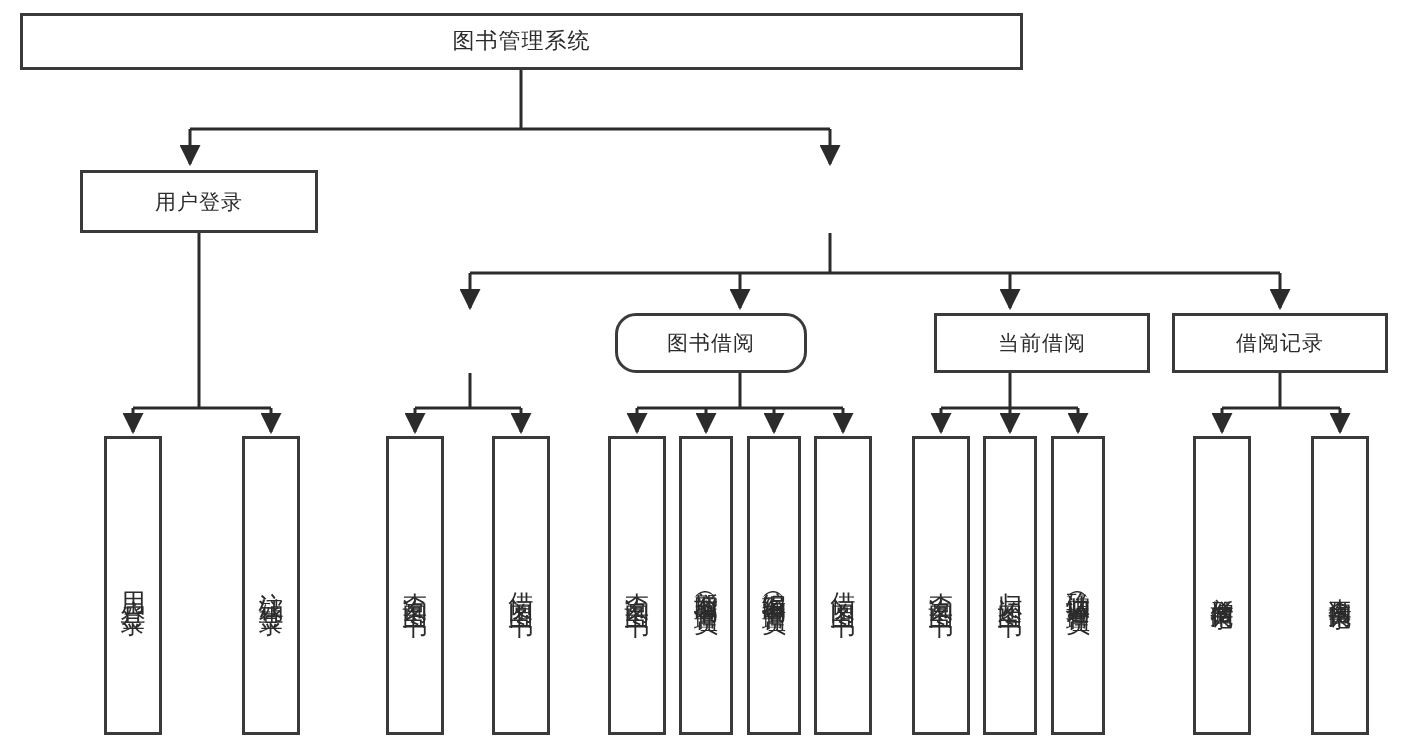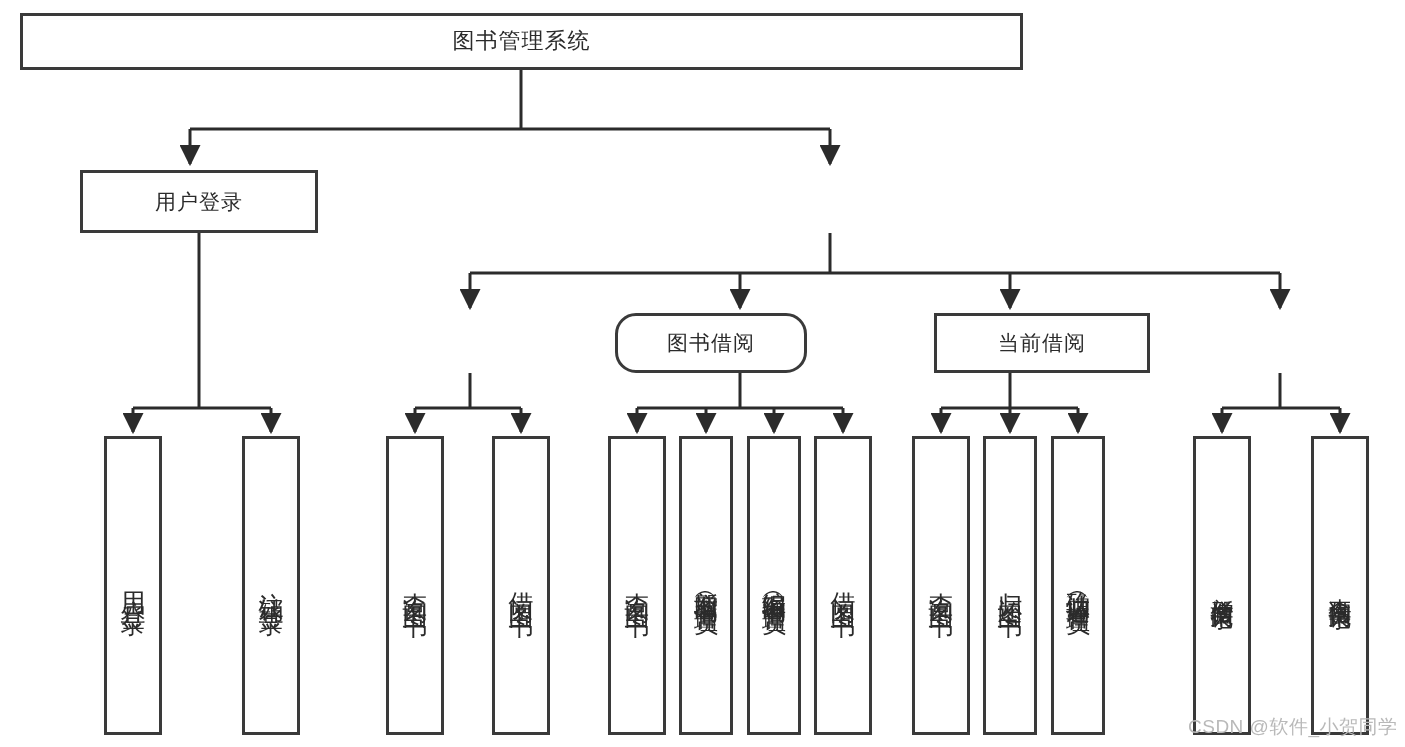--- a/index.html
+++ b/index.html
@@ -132,34 +132,34 @@
       <path d="M 1340 408 L 1340 432" marker-end="url(#arrow)"></path>
     </g>
   </svg>
 
   <div class="node horiz root" style="left:20px; top:13px; width:1003px; height:57px;">图书管理系统</div>
 
   <div class="node horiz" style="left:80px; top:170px; width:238px; height:63px;">用户登录</div>
 
   <div class="node horiz" style="left:615px; top:313px; width:192px; height:60px;border-radius:21px;">图书借阅</div>
   <div class="node horiz" style="left:902px; top:313px; width:216px; height:60px;margin-left:32px;">当前借阅</div>
+  <div class="node horiz" style="left:1172px; top:313px; width:216px; height:60px;">借阅记录</div>
 
   <div class="node vert" style="left:104px; top:436px; width:58px; height:299px;">用户登录</div>
   <div class="node vert" style="left:242px; top:436px; width:58px; height:299px;">注销登录</div>
 
   <div class="node vert" style="left:386px; top:436px; width:58px; height:299px;">查询图书</div>
   <div class="node vert" style="left:492px; top:436px; width:58px; height:299px;">借阅图书</div>
 
   <div class="node vert" style="left:608px; top:436px; width:58px; height:299px;">查询图书</div>
   <div class="node vert tight" style="left:679px; top:436px; width:54px; height:299px;">新增图书（管理员）</div>
   <div class="node vert tight" style="left:747px; top:436px; width:54px; height:299px;">编辑图书（管理员）</div>
   <div class="node vert" style="left:814px; top:436px; width:58px; height:299px;">借阅图书</div>
 
   <div class="node vert" style="left:912px; top:436px; width:58px; height:299px;">查询图书</div>
   <div class="node vert" style="left:983px; top:436px; width:54px; height:299px;">归还图书</div>
   <div class="node vert tight" style="left:1051px; top:436px; width:54px; height:299px;">确认归还（管理员）</div>
 
   <div class="node vert small" style="left:1193px; top:436px; width:58px; height:299px;">新增借阅记录</div>
   <div class="node vert small" style="left:1311px; top:436px; width:58px; height:299px;">查询借阅记录</div>
 
-  <div class="watermark">CSDN @软件_小贺同学</div>
 
 </div>
 
 </body></html>

